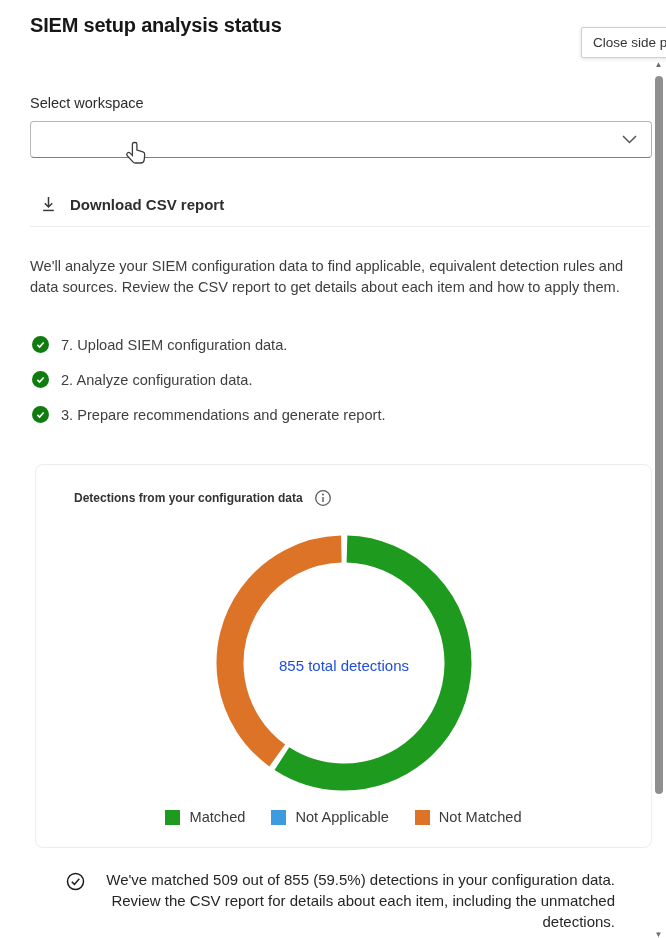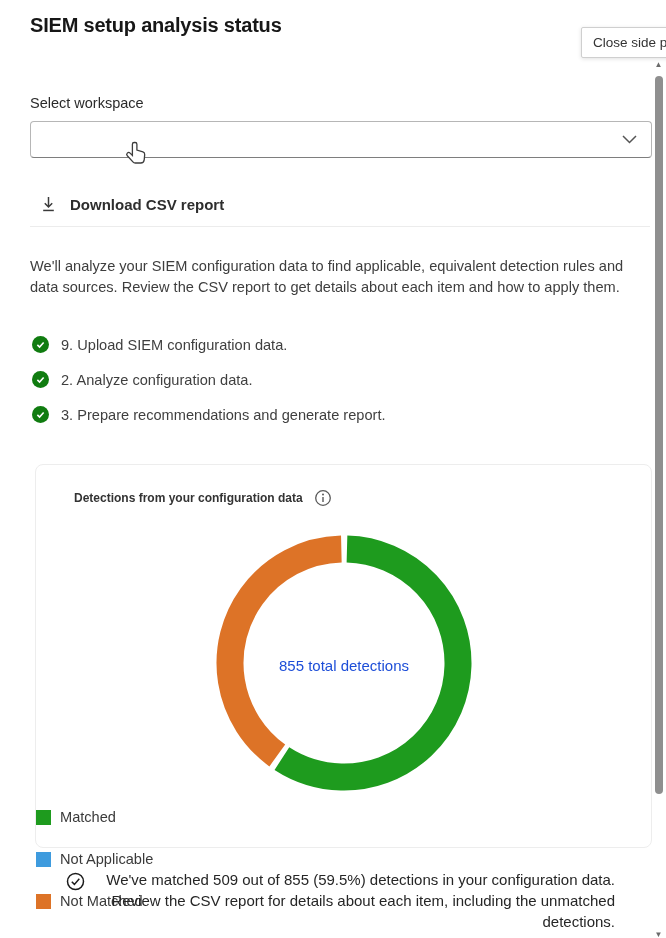--- a/index.html
+++ b/index.html
@@ -74,21 +74,21 @@
   }
   .card-title { font-size:12px; font-weight:700; color:#333; }
   .info-btn { background:none; border:none; padding:0; cursor:pointer; display:flex; }
   .donut-wrap { position:absolute; left:180px; top:70px; width:256px; height:256px; }
   .donut-center {
     position:absolute; left:0; right:0; top:122px; text-align:center;
     font-size:15px; color:#1d4ed8;
   }
   .legend {
     position:absolute; left:0; right:0; top:344px;
-    display:flex; justify-content:center; gap:26px;flex-direction:column;
+    display:flex; justify-content:center; gap:26px;
   }
   .legend-item { display:flex; align-items:center; gap:9px; }
   .legend-swatch { width:15px; height:15px; display:inline-block; }
   .legend-label { font-size:14.6px; color:#3a3a3a; }
   
   .note-icon { position:absolute; left:66px; top:872px; width:19px; height:19px; }
   .note-text {
     position:absolute; left:95px; top:869px; width:520px;
     text-align:right; font-size:15px; line-height:21px; color:#262626;
   }
@@ -135,21 +135,21 @@
 
 <p class="description">We'll analyze your SIEM configuration data to find applicable, equivalent detection rules and data sources. Review the CSV report to get details about each item and how to apply them.</p>
 
 <div class="steps">
   <div class="step-row">
     <span class="step-check" style="background: rgb(16, 124, 16);">
       <svg width="11" height="11" viewBox="0 0 14 14">
           <path d="M3 7.5 L5.8 10.2 L11 4.4" fill="none" stroke="#fff" stroke-width="2"></path>
         </svg>
     </span>
-    <span class="step-label">9. Upload SIEM configuration data.</span>
+    <span class="step-label">7. Upload SIEM configuration data.</span>
   </div>
   <div class="step-row">
     <span class="step-check" style="background: rgb(16, 124, 16);">
       <svg width="11" height="11" viewBox="0 0 14 14">
           <path d="M3 7.5 L5.8 10.2 L11 4.4" fill="none" stroke="#fff" stroke-width="2"></path>
         </svg>
     </span>
     <span class="step-label">2. Analyze configuration data.</span>
   </div>
   <div class="step-row">

